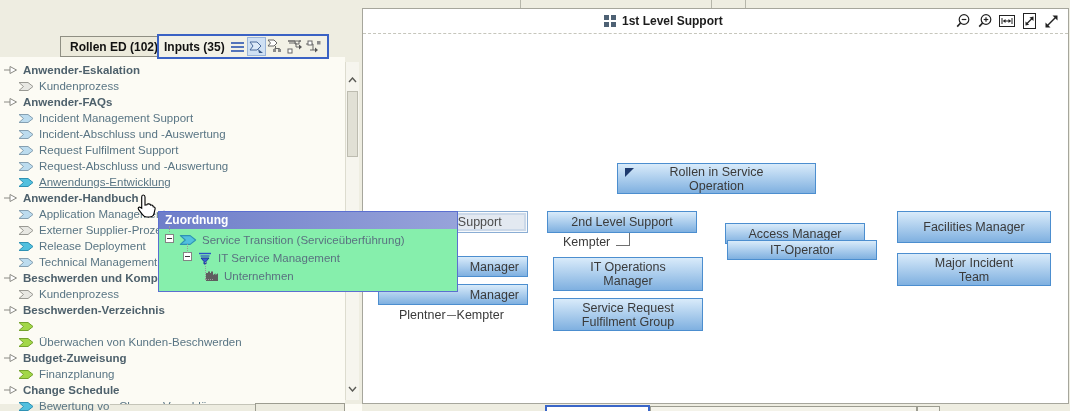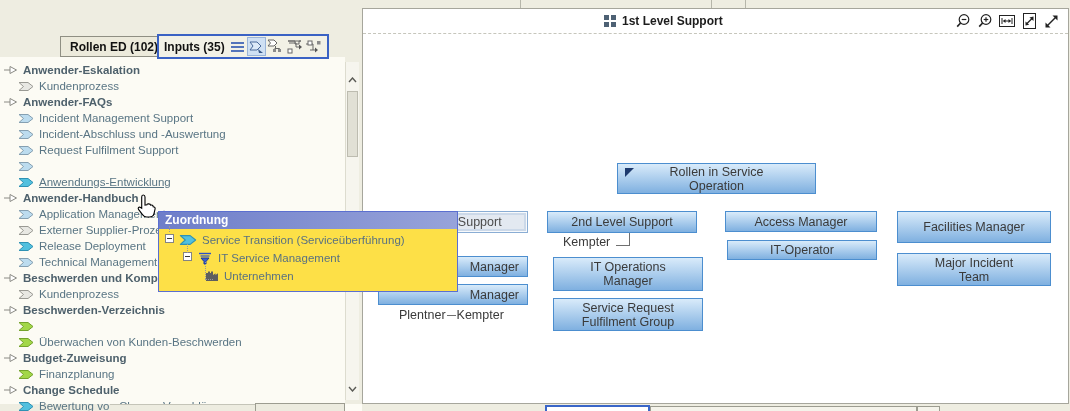--- a/index.html
+++ b/index.html
@@ -43,36 +43,36 @@
   .dcanvas{position:absolute;left:0;top:24px;right:0;bottom:0;}
   .dbox{position:absolute;display:flex;align-items:center;justify-content:center;text-align:center;
         box-sizing:border-box;font-size:12.5px;color:#3a3a3a;line-height:1.12;
         background:linear-gradient(#d9ebfa,#7fb0e0);border:1px solid #4c8ecf;}
   .marker{position:absolute;left:7px;top:4px;width:9px;height:9px;background:#1e3a6e;
           clip-path:polygon(0 0,100% 0,0 100%);}
   .b0{left:254px;top:130px;width:199px;height:31px;padding:0 34px;}
   .b1{left:15px;top:178px;width:150px;height:22px;background:#e3e9f1;border:1px solid #8aadd4;
       box-shadow:inset 0 0 0 1px #f8fafc,inset 0 0 0 3px #ccd9e9;color:#4c4c4c;}
   .b2{left:184px;top:178px;width:150px;height:22px;}
-  .b3{left:362px;top:178px;width:152px;height:21px;}
+  .b3{left:362px;top:190px;width:140px;height:21px;}
   .b4{left:364px;top:207px;width:150px;height:20px;}
   .b5{left:534px;top:178px;width:154px;height:32px;padding:0 25px;}
   .b6{left:534px;top:220px;width:154px;height:33px;padding:0 25px;}
   .b7{left:190px;top:224px;width:150px;height:34px;padding:0 20px;}
   .b8{left:190px;top:265px;width:150px;height:33px;padding:0 20px;}
   .b9{left:15px;top:223px;width:150px;height:21px;justify-content:flex-end;padding-right:8px;}
   .b10{left:15px;top:251px;width:150px;height:21px;justify-content:flex-end;padding-right:8px;}
   .plabel{position:absolute;font-size:12.5px;color:#3a3a3a;white-space:nowrap;}
   .kempter1{left:200px;top:202px;}
   .kconn{position:absolute;left:253px;top:200px;width:14px;height:13px;
          border-right:1px solid #707070;border-bottom:1px solid #707070;box-sizing:border-box;}
   .pgroup{position:absolute;left:36px;top:275px;display:flex;align-items:center;font-size:12.5px;color:#3a3a3a;}
   .pline{width:9px;height:0;border-top:1px solid #707070;margin:0 1px;}
   
-  .tooltip{position:absolute;left:158px;top:211px;width:300px;height:81px;background:#fde047;
+  .tooltip{position:absolute;left:158px;top:211px;width:300px;height:81px;background:#86efac;
            border:1px solid #5b6fd0;box-sizing:border-box;z-index:50;}
   .tt-header{height:17px;line-height:17px;padding-left:6px;font-size:12px;font-weight:bold;color:#fff;
              background:linear-gradient(90deg,#6e7ec9,#97a3da);}
   .tt-body{position:relative;padding-top:5px;}
   .tt-row{height:18px;display:flex;align-items:flex-start;gap:5px;font-size:11.5px;color:#5a7280;white-space:nowrap;}
   .minus{width:9px;height:9px;border:1px solid #848484;background:#fff;box-sizing:border-box;
          display:inline-flex;align-items:center;justify-content:center;flex:none;}
   .minus i{display:block;width:5px;height:1px;background:#3a3a3a;}
   .dot{position:absolute;border-left:1px dotted #9a9a9a;width:0;}
   .doth{position:absolute;border-top:1px dotted #9a9a9a;height:0;}
@@ -182,20 +182,21 @@
       <div class="trow item">
         <svg class="ic-blue" width="16" height="11" viewBox="0 0 16 11">
      <polygon points="1,1.5 10,1.5 15,5.5 10,9.5 1,9.5 5.5,5.5" stroke-linejoin="round"></polygon>
         </svg>
         <span class="tlabel">Request Fulfilment Support</span>
       </div>
       <div class="trow item">
         <svg class="ic-blue" width="16" height="11" viewBox="0 0 16 11">
      <polygon points="1,1.5 10,1.5 15,5.5 10,9.5 1,9.5 5.5,5.5" stroke-linejoin="round"></polygon>
         </svg>
+        <span class="tlabel">Request-Abschluss und -Auswertung</span>
       </div>
       <div class="trow item hover">
         <svg class="ic-cyan" width="16" height="11" viewBox="0 0 16 11">
      <polygon points="1,1.5 10,1.5 15,5.5 10,9.5 1,9.5 5.5,5.5" stroke-linejoin="round"></polygon>
         </svg>
         <span class="tlabel">Anwendungs-Entwicklung</span>
       </div>
       <div class="trow cat">
         <svg width="14" height="10" viewBox="0 0 14 10">
      <line x1="0" y1="5" x2="6" y2="5" stroke="#8a8a84"></line>

